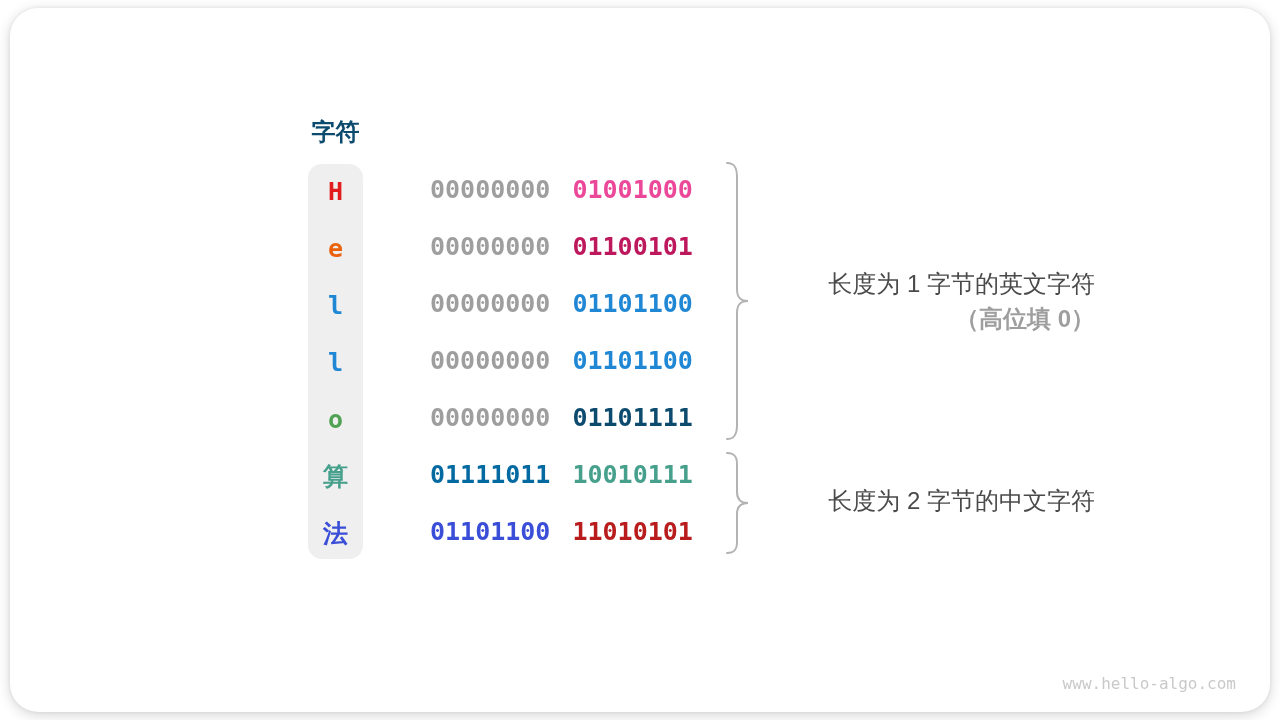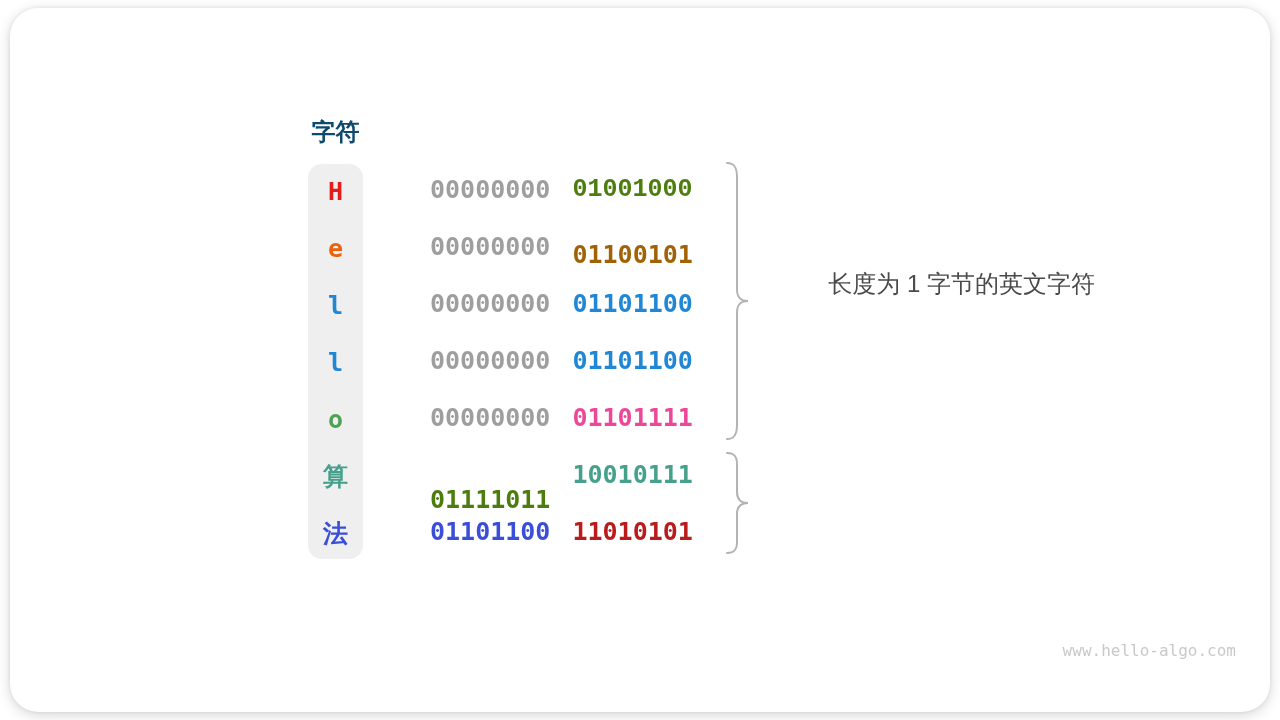--- a/index.html
+++ b/index.html
@@ -72,73 +72,77 @@
     line-height: 35px;
   }
   .annotation-1 { top: 266px; }
   .annotation-2 { top: 483px; }
   .annotation .secondary {
     color: #9e9e9e; font-weight: bold;
   }
 
   
   .watermark {
-    position: absolute; right: 44px; top: 641px;
+    position: absolute; right: 44px; top: 674px;
     font-family: "DejaVu Sans Mono", monospace;
     font-size: 16px; color: #c9c9c9;
   }
 </style>
 </head>
 <body>
 
 <div class="card"></div>
 
 <div class="diagram">
 
   <div class="hdr hdr-char">字符</div>
 
   <div class="char-col-bg"></div>
 
   <div class="rows">
     <div class="row">
       <span class="cell-char" style="color: rgb(225, 29, 29);">H</span>
-      <span class="cell-binary"><span class="byte1" style="color: rgb(158, 158, 158);">00000000</span><span class="byte-gap"></span><span class="byte2" style="color: #4d7c0f; font-family: Liberation Mono, monospace;">01001000</span></span>
+      <span class="cell-binary"><span class="byte1" style="color: rgb(158, 158, 158);">00000000</span><span class="byte-gap"></span><span class="byte2" style="color: #ec4899;">01001000</span></span>
     </div>
     <div class="row">
       <span class="cell-char" style="color: rgb(234, 99, 12);">e</span>
-      <span class="cell-binary"><span class="byte1" style="color: rgb(158, 158, 158);">00000000</span><span class="byte-gap"></span><span class="byte2" style="color: #a16207; margin-top: 8px;">01100101</span></span>
+      <span class="cell-binary"><span class="byte1" style="color: rgb(158, 158, 158);">00000000</span><span class="byte-gap"></span><span class="byte2" style="color: #be185d;">01100101</span></span>
     </div>
     <div class="row">
       <span class="cell-char" style="color: rgb(31, 135, 212);">l</span>
       <span class="cell-binary"><span class="byte1" style="color: rgb(158, 158, 158);">00000000</span><span class="byte-gap"></span><span class="byte2" style="color: rgb(31, 135, 212);">01101100</span></span>
     </div>
     <div class="row">
       <span class="cell-char" style="color: rgb(31, 135, 212);">l</span>
       <span class="cell-binary"><span class="byte1" style="color: rgb(158, 158, 158);">00000000</span><span class="byte-gap"></span><span class="byte2" style="color: rgb(31, 135, 212);">01101100</span></span>
     </div>
     <div class="row">
       <span class="cell-char" style="color: rgb(79, 161, 83);">o</span>
-      <span class="cell-binary"><span class="byte1" style="color: rgb(158, 158, 158);">00000000</span><span class="byte-gap"></span><span class="byte2" style="color: #ec4899;">01101111</span></span>
+      <span class="cell-binary"><span class="byte1" style="color: rgb(158, 158, 158);">00000000</span><span class="byte-gap"></span><span class="byte2" style="color: #0c4a6e;">01101111</span></span>
     </div>
     <div class="row">
       <span class="cell-char" style="color: rgb(70, 160, 140);">算</span>
-      <span class="cell-binary"><span class="byte1" style="color: #4d7c0f; margin-top: 25px;">01111011</span><span class="byte-gap"></span><span class="byte2" style="color: rgb(70, 160, 140);">10010111</span></span>
+      <span class="cell-binary"><span class="byte1" style="color: #0369a1;">01111011</span><span class="byte-gap"></span><span class="byte2" style="color: rgb(70, 160, 140);">10010111</span></span>
     </div>
     <div class="row">
       <span class="cell-char" style="color: rgb(59, 78, 216);">法</span>
       <span class="cell-binary"><span class="byte1" style="color: rgb(59, 78, 216);">01101100</span><span class="byte-gap"></span><span class="byte2" style="color: #b91c1c;">11010101</span></span>
     </div>
   </div>
 
   <svg class="brace brace-1" width="26" height="278" viewBox="0 0 26 278">
     <path d="M3,1 C10,1 13,5 13,15 L13,127 C13,134 15,139 24,139 C15,139 13,144 13,151 L13,263 C13,273 10,277 3,277"></path>
   </svg>
   <svg class="brace brace-2" width="26" height="102" viewBox="0 0 26 102">
     <path d="M3,1 C10,1 13,4 13,12 L13,40 C13,46 15,51 24,51 C15,51 13,56 13,62 L13,90 C13,98 10,101 3,101"></path>
   </svg>
 
   <div class="annotation annotation-1">
     <div>长度为 1 字节的英文字符</div>
+    <div class="secondary">（高位填 0）</div>
+  </div>
+  <div class="annotation annotation-2">
+    <div>长度为 2 字节的中文字符</div>
   </div>
 
   <div class="watermark">www.hello-algo.com</div>
 
 </div>
 
 </body></html>

